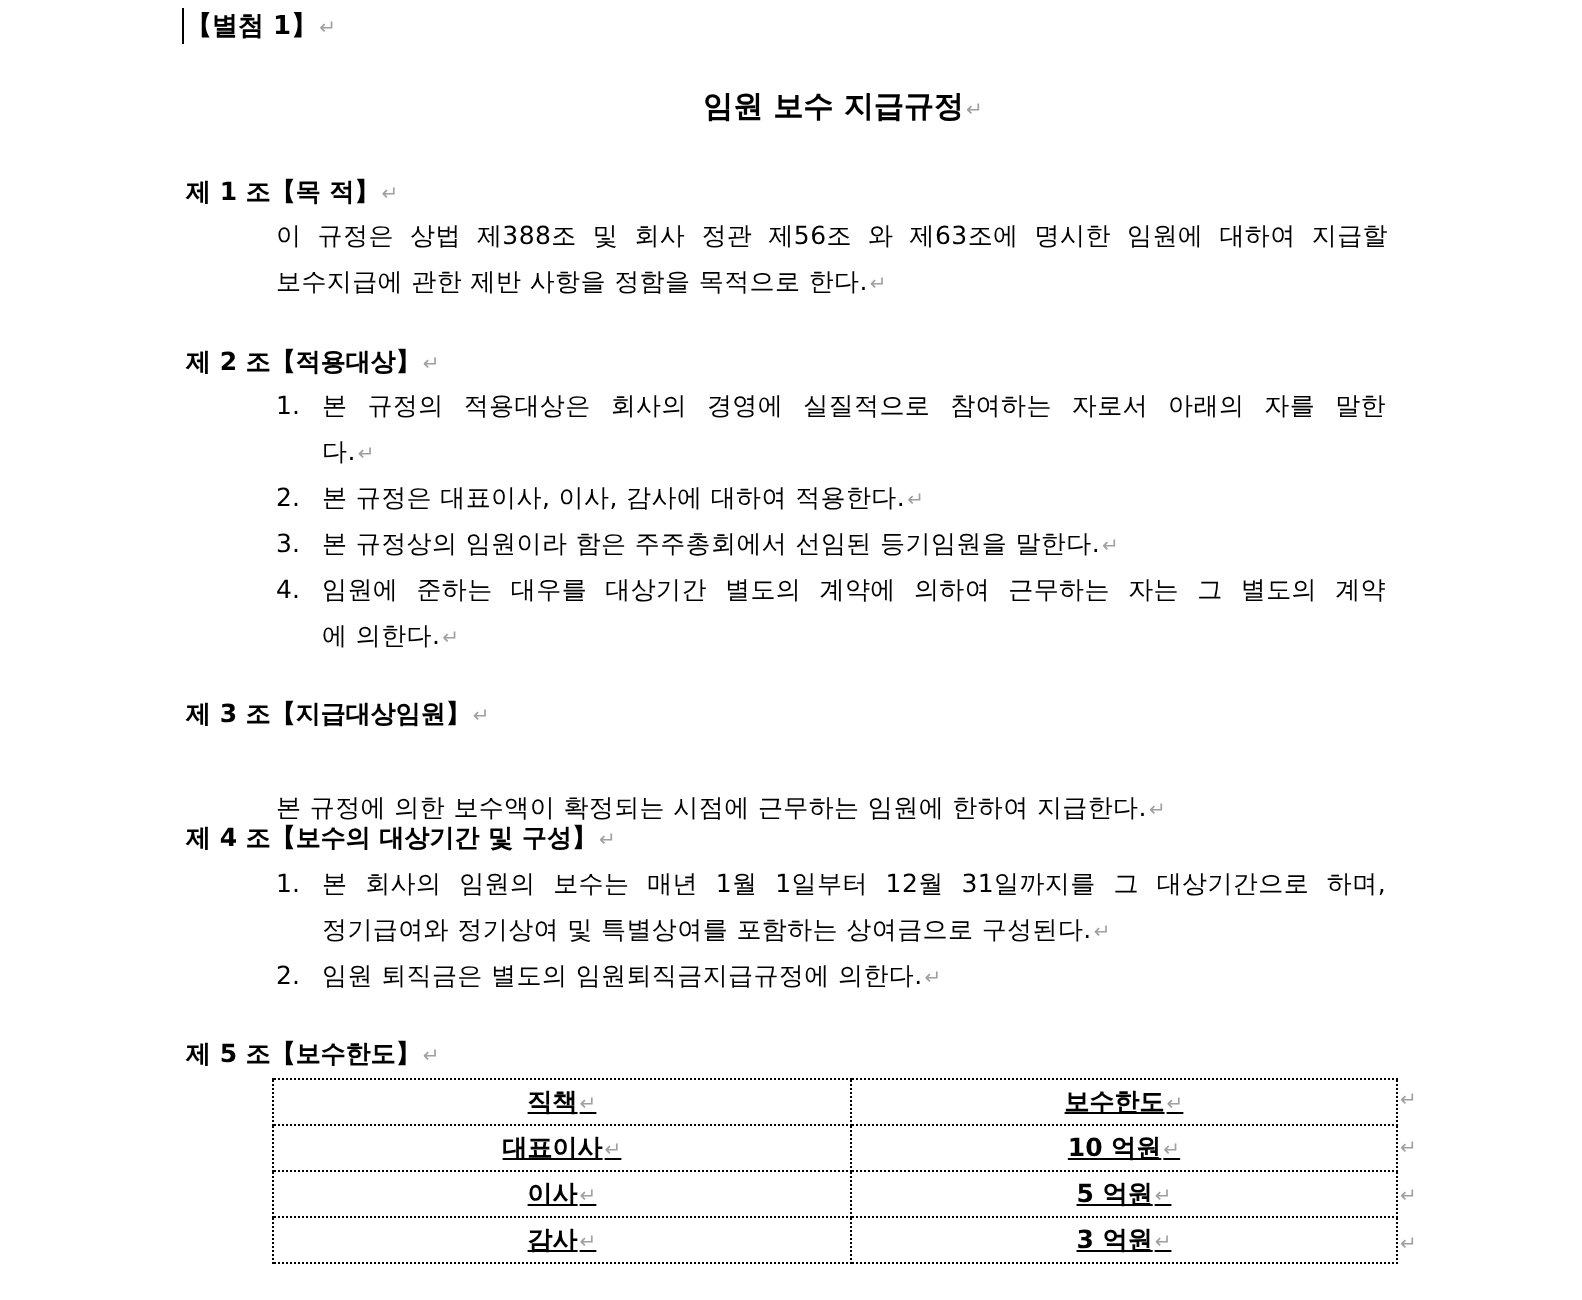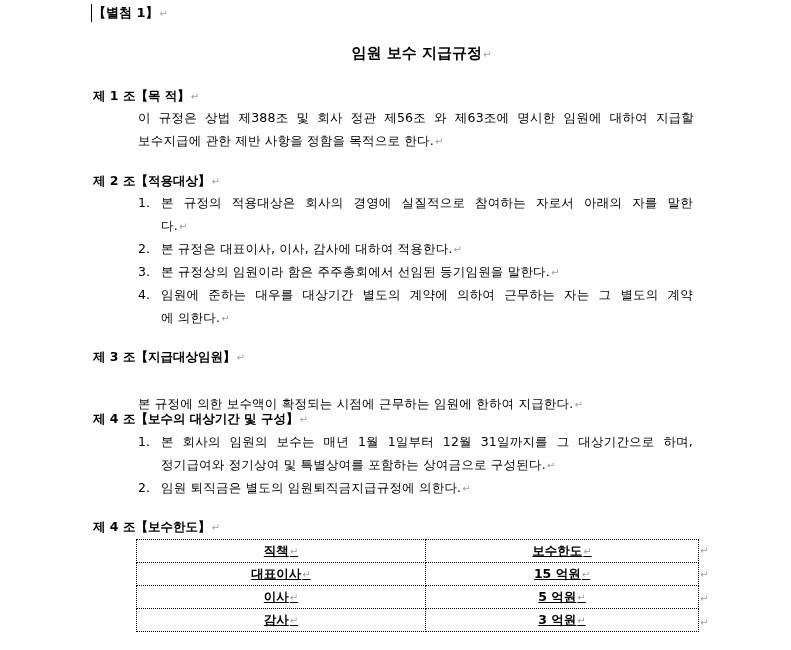--- a/index.html
+++ b/index.html
@@ -56,31 +56,31 @@
 
 <div class="abs art" style="top:411px;"><span>제 4 조【보수의 대상기간 및 구성】</span><span class="pm">↵</span></div>
 
 <div class="num" style="top:434px;">1.</div>
 <div class="abs body itm just" style="top:434px;">본 회사의 임원의 보수는 매년 1월 1일부터 12월 31일까지를 그 대상기간으로 하며,</div>
 <div class="abs body itm" style="top:457px;"><span>정기급여와 정기상여 및 특별상여를 포함하는 상여금으로 구성된다.</span><span class="pm">↵</span></div>
 
 <div class="num" style="top:480px;">2.</div>
 <div class="abs body itm" style="top:480px;"><span>임원 퇴직금은 별도의 임원퇴직금지급규정에 의한다.</span><span class="pm">↵</span></div>
 
-<div class="abs art" style="top:519px;"><span>제 4 조【보수한도】</span><span class="pm">↵</span></div>
+<div class="abs art" style="top:519px;"><span>제 5 조【보수한도】</span><span class="pm">↵</span></div>
 
 <table class="limit">
   <tbody>
       <tr>
     <td class="c1"><span>직책</span><span class="pm">↵</span></td>
     <td><span>보수한도</span><span class="pm">↵</span></td>
   </tr>
   <tr>
     <td class="c1"><span>대표이사</span><span class="pm">↵</span></td>
-    <td><span>15 억원</span><span class="pm">↵</span></td>
+    <td><span>10 억원</span><span class="pm">↵</span></td>
   </tr>
   <tr>
     <td class="c1"><span>이사</span><span class="pm">↵</span></td>
     <td><span>5 억원</span><span class="pm">↵</span></td>
   </tr>
   <tr>
     <td class="c1"><span>감사</span><span class="pm">↵</span></td>
     <td><span>3 억원</span><span class="pm">↵</span></td>
   </tr>
 </tbody>

